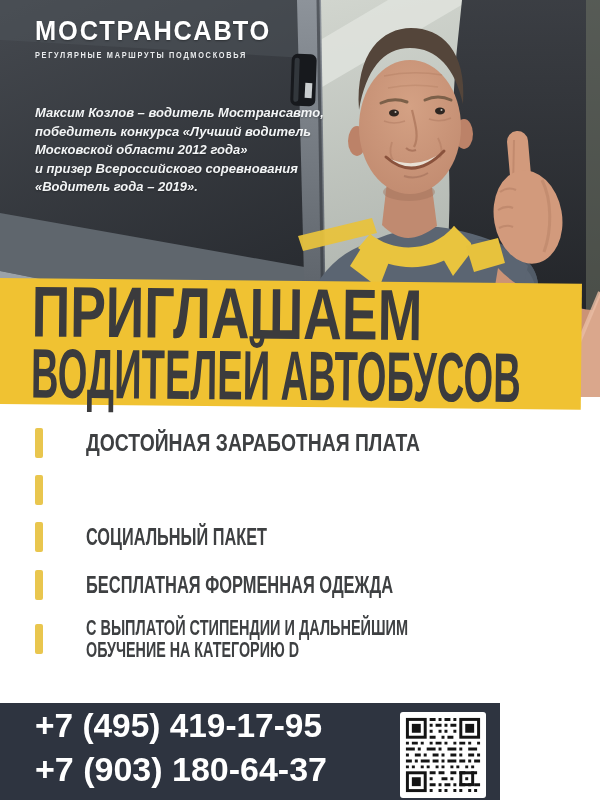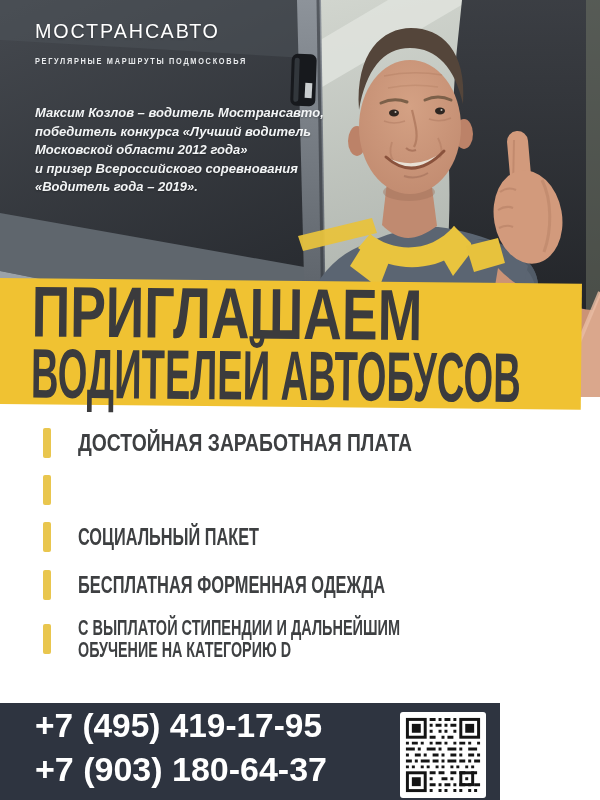--- a/index.html
+++ b/index.html
@@ -6,40 +6,40 @@
   .poster{
     position:relative;width:600px;height:800px;margin:0 auto;
     background:#ffffff;overflow:hidden;
     font-family:"Liberation Sans","DejaVu Sans",sans-serif;
   }
   
   .photo{position:absolute;left:0;top:0;width:600px;height:397px;overflow:hidden;}
   .photo svg{display:block;}
   
   .brand{position:absolute;left:35px;top:16px;z-index:5;color:#ffffff;}
-  .brand .logo{font-size:21px;font-weight:normal;letter-spacing:2px;line-height:30px;text-shadow:0 1px 2px rgba(0,0,0,.35);}
-  .brand .tagline{font-size:9.5px;font-weight:bold;letter-spacing:2.2px;color:#e9ebed;margin-top:9px;}
+  .brand .logo{font-size:27px;font-weight:bold;letter-spacing:2px;line-height:30px;text-shadow:0 1px 2px rgba(0,0,0,.35);}
+  .brand .tagline{font-size:9.5px;font-weight:bold;letter-spacing:2.2px;color:#e9ebed;margin-top:3px;}
   
   .quote{
     position:absolute;left:35px;top:104px;width:290px;z-index:5;
     font-size:13px;font-style:italic;font-weight:bold;line-height:18.5px;
     color:#f3f5f6;white-space:pre-line;text-shadow:0 1px 2px rgba(0,0,0,.3);
   }
   
   .banner{
     position:absolute;left:-8px;top:278px;width:590px;height:126px;z-index:6;
     background:#f0c232;transform:rotate(0.55deg);transform-origin:left top;
     padding-left:40px;box-sizing:border-box;
   }
   .banner .hl{color:#3b3b3d;font-weight:bold;line-height:62px;}
   .banner .hl1{font-size:72px;margin-top:2px;}
   .banner .hl2{font-size:70px;}
   
   .benefits{position:absolute;left:0;top:397px;width:600px;height:306px;z-index:4;background:#ffffff;}
-  .brow{position:absolute;left:43px;display:flex;align-items:center;gap:27px;}
+  .brow{position:absolute;left:35px;display:flex;align-items:center;gap:43px;}
   .bbar{width:8px;height:30px;border-radius:2px;background:#e9c64e;flex:0 0 8px;}
   .btext{color:#3e4042;font-weight:bold;font-size:24px;line-height:30px;}
   .brow.multi .btext{font-size:22px;line-height:22px;}
   
   .footer{position:absolute;left:0;top:703px;width:500px;height:97px;background:#2e3440;z-index:5;}
   .phones{position:absolute;left:35px;top:0;}
   .phone{display:block;color:#ffffff;font-weight:bold;font-size:34px;line-height:44px;text-decoration:none;}
   .qr{position:absolute;right:13px;top:9px;width:88px;height:86px;}
   
   [data-fit]{display:inline-block;white-space:nowrap;transform-origin:0 50%;}

